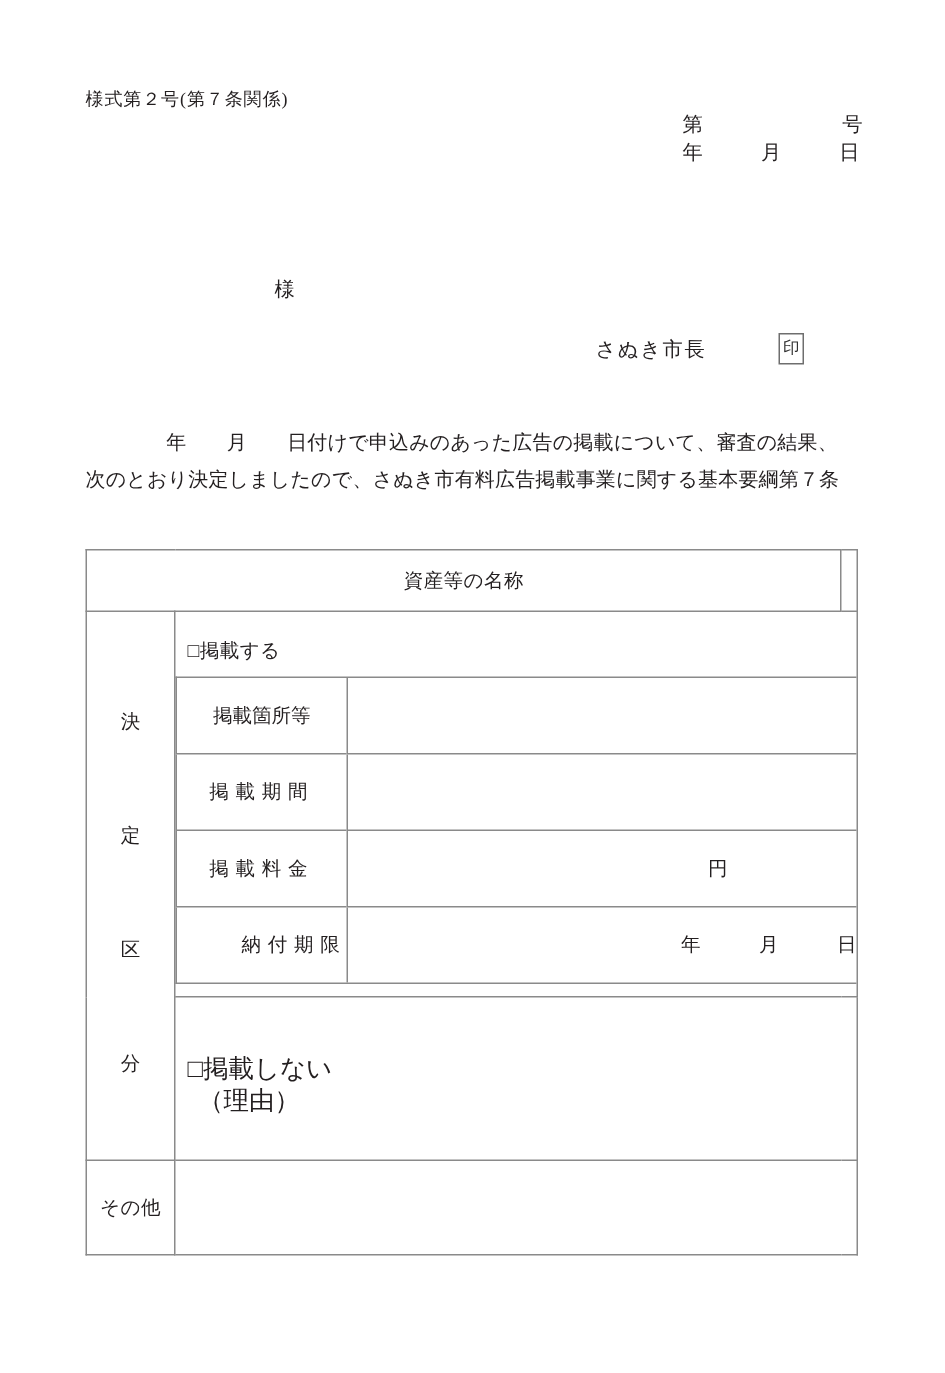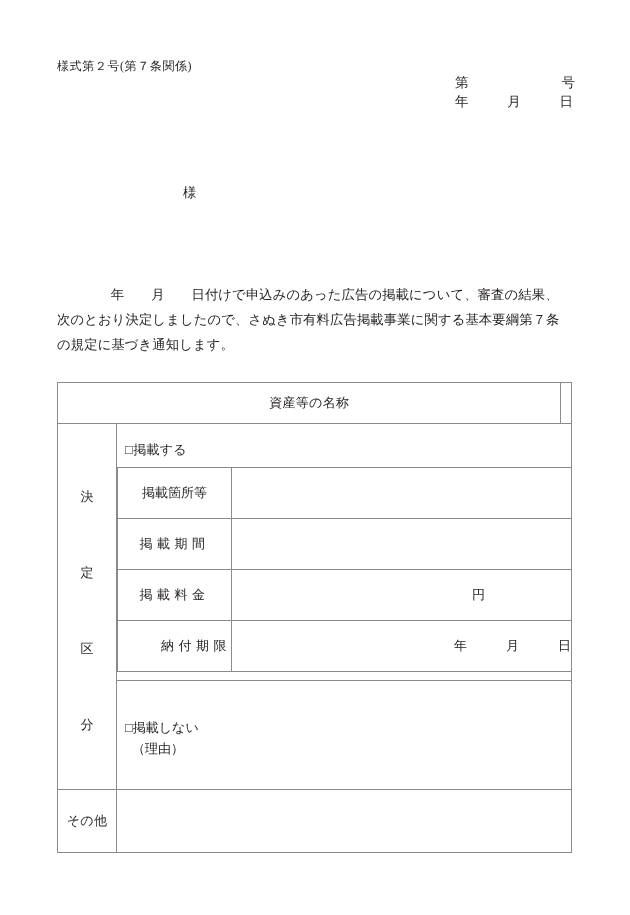--- a/index.html
+++ b/index.html
@@ -98,21 +98,21 @@
     letter-spacing: 0.15px;
   }
   .body-line-1 {
     white-space: pre;
   }
 
   
   .form-table {
     position: absolute;
     left: 57px;
-    top: 382px;
+    top: 366px;
     width: 515px;
     border-collapse: collapse;
     font-size: 13px;
   }
   .form-table td {
     border: 1px solid #8a8a8a;
     padding: 0;
     vertical-align: middle;
   }
   .lbl {
@@ -206,23 +206,22 @@
     font-size: 13px;
     white-space: pre;
   }
 
   .nopublish-cell {
     vertical-align: top;
     height: 108px;
   }
   .nopublish-inner {
     padding: 7px 0 0 8px;
-    font-size: 13px;
+    font-size: 17px;
     line-height: 21px;
-    font-family: Liberation Mono, monospace;
   }
   .reason-line {
     padding-left: 7px;
   }
 
   .cell-other-label {
     width: 58px;
     height: 62px;
     text-align: center;
     font-size: 13px;
@@ -247,25 +246,28 @@
     <div class="doc-number-line date-line">
       <span>年</span>
       <span>月</span>
       <span>日</span>
     </div>
   </div>
 
 
   <div class="addressee">様</div>
 
+  <div class="signer-row">
+    <span class="signer-name">さぬき市長</span>
+    <span class="seal-box">印</span>
+  </div>
 
   <div class="body-text">
     <div class="body-line-1">　　　　年　　月　　日付けで申込みのあった広告の掲載について、審査の結果、</div>
     <div>次のとおり決定しましたので、さぬき市有料広告掲載事業に関する基本要綱第７条</div>
-    <div>の規定に基づき通知します。</div>
   </div>
 
   <table class="form-table">
     <tbody>
       <tr>
         <td class="lbl cell-asset-label" colspan="2">資産等の名称</td>
         <td class="cell-asset-value"></td>
       </tr>
 
       <tr>

